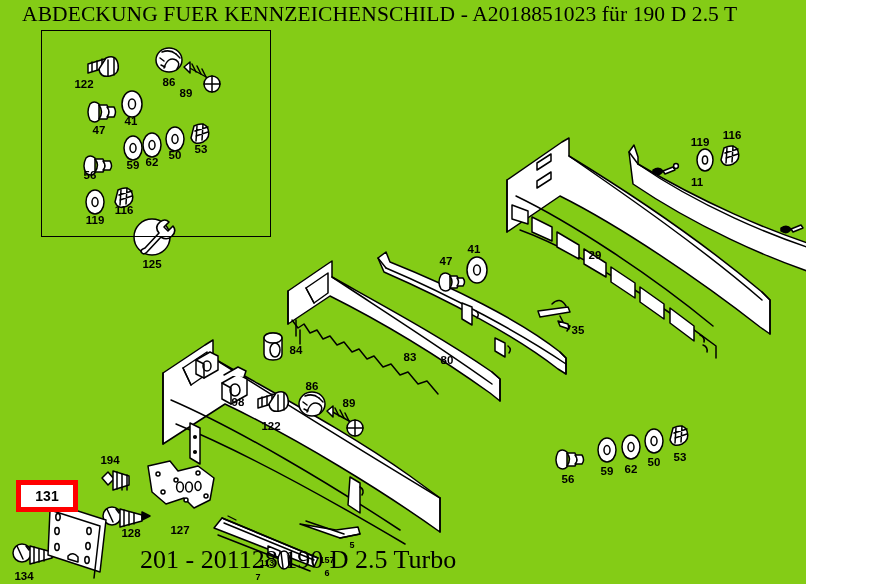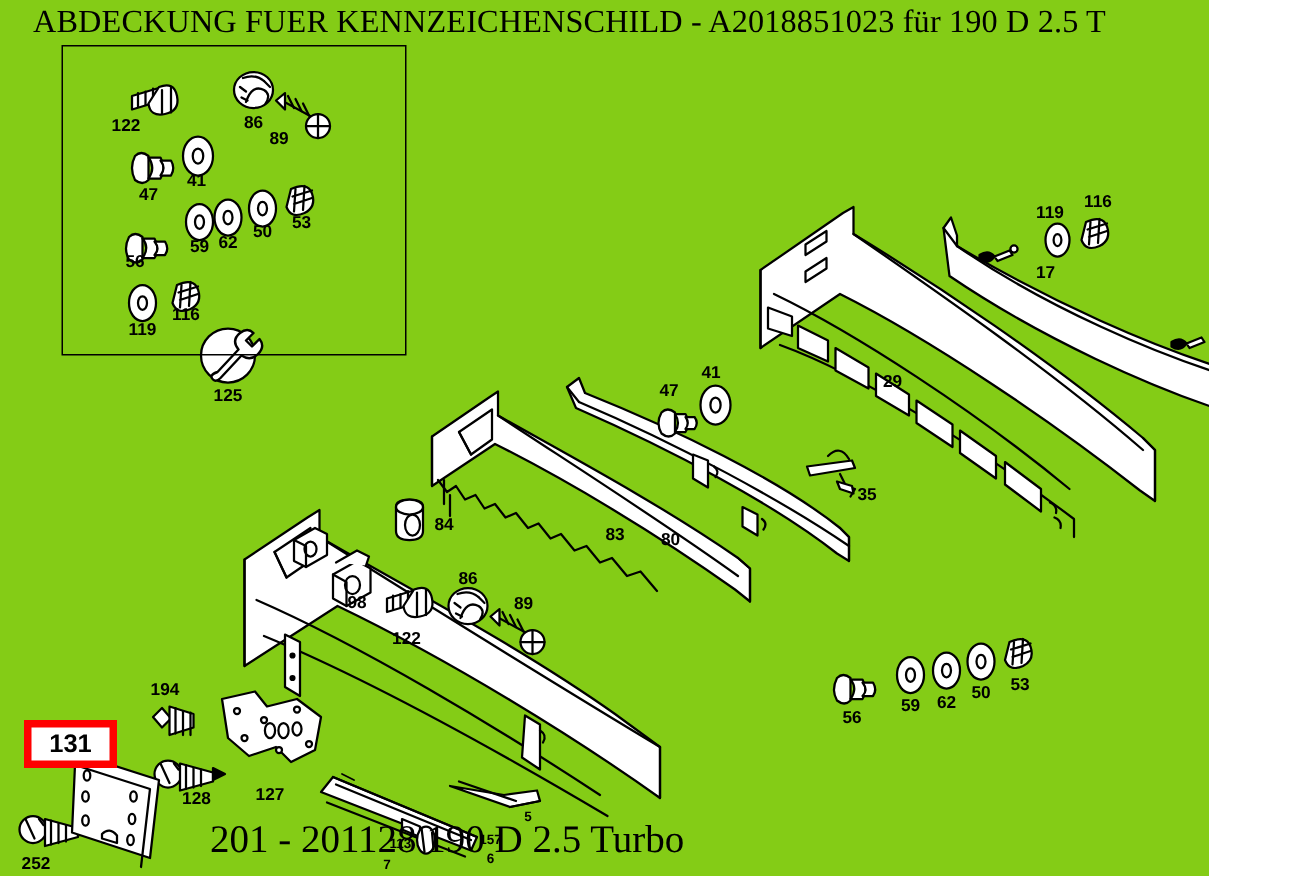--- a/index.html
+++ b/index.html
@@ -69,21 +69,21 @@
     border: 5px solid #ff0000;
     box-sizing: border-box;
   }
   #highlight-box .hl-text {
     position: absolute;
     left: 0; right: 0; top: 50%;
     transform: translateY(-50%);
     text-align: center;
     font-family: "Liberation Sans", "DejaVu Sans", sans-serif;
     font-weight: bold;
-    font-size: 17px;
+    font-size: 14px;
     color: #000000;
   }
   
   #inset-panel {
     position: absolute;
     left: 41px;
     top: 30px;
     width: 230px;
     height: 207px;
     border: 1.6px solid #000000;
@@ -445,21 +445,21 @@
   <div class="plabel" style="left:131px; top:122px;">41</div>
   <div class="plabel" style="left:133px; top:166px;">59</div>
   <div class="plabel" style="left:152px; top:163px;">62</div>
   <div class="plabel" style="left:175px; top:156px;">50</div>
   <div class="plabel" style="left:201px; top:150px;">53</div>
   <div class="plabel" style="left:90px;  top:176px;">56</div>
   <div class="plabel" style="left:95px;  top:221px;">119</div>
   <div class="plabel" style="left:124px; top:211px;">116</div>
   <div class="plabel" style="left:152px; top:265px;">125</div>
 
-  <div class="plabel" style="left:697px; top:183px;">17</div>
+  <div class="plabel" style="left:697px; top:183px;">11</div>
   <div class="plabel" style="left:700px; top:143px;">119</div>
   <div class="plabel" style="left:732px; top:136px;">116</div>
   <div class="plabel" style="left:830px; top:186px;">77</div>
   <div class="plabel" style="left:595px; top:256px;">29</div>
   <div class="plabel" style="left:578px; top:331px;">35</div>
   <div class="plabel" style="left:446px; top:262px;">47</div>
   <div class="plabel" style="left:474px; top:250px;">41</div>
   <div class="plabel" style="left:447px; top:361px;text-align:right;">80</div>
   <div class="plabel" style="left:410px; top:358px;text-align:center;">83</div>
   <div class="plabel" style="left:296px; top:351px;">84</div>
@@ -468,21 +468,21 @@
   <div class="plabel" style="left:349px; top:404px;">89</div>
   <div class="plabel" style="left:271px; top:427px;">122</div>
   <div class="plabel" style="left:568px; top:480px;">56</div>
   <div class="plabel" style="left:607px; top:472px;">59</div>
   <div class="plabel" style="left:631px; top:470px;">62</div>
   <div class="plabel" style="left:654px; top:463px;">50</div>
   <div class="plabel" style="left:680px; top:458px;">53</div>
   <div class="plabel" style="left:110px; top:461px;">194</div>
   <div class="plabel" style="left:131px; top:534px;">128</div>
   <div class="plabel" style="left:180px; top:531px;">127</div>
-  <div class="plabel" style="left:24px;  top:577px;">252</div>
+  <div class="plabel" style="left:24px;  top:577px;">134</div>
   <div class="plabel sm" style="left:267px; top:563px;">113</div>
   <div class="plabel sm" style="left:258px; top:577px;">7</div>
   <div class="plabel sm" style="left:327px; top:560px;">157</div>
   <div class="plabel sm" style="left:327px; top:573px;">6</div>
   <div class="plabel sm" style="left:352px; top:545px;">5</div>
 
   <div id="caption">201 - 201128   190 D 2.5 Turbo</div>
 
   <div id="highlight-box">
     <span class="hl-text">131</span>

